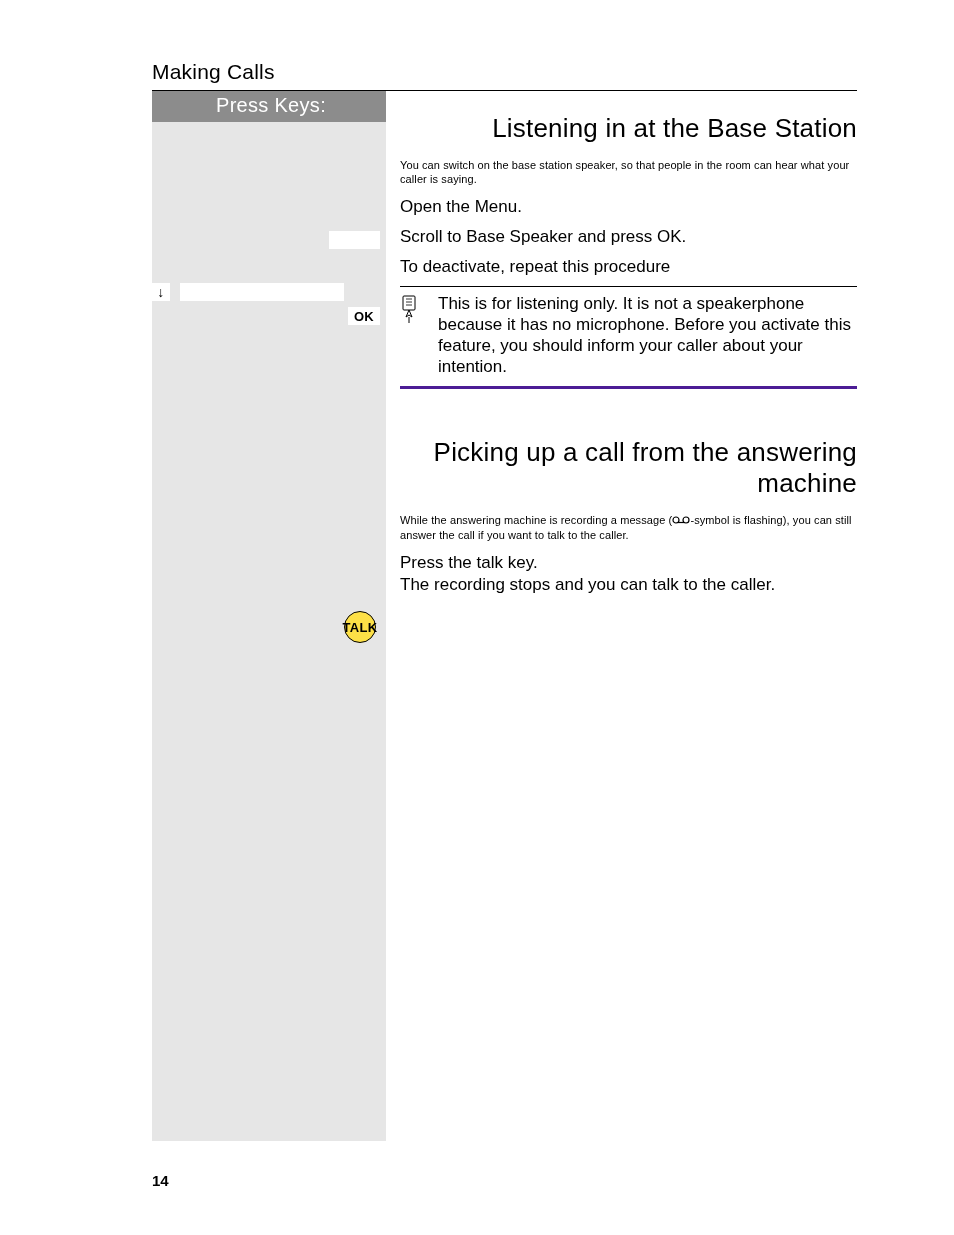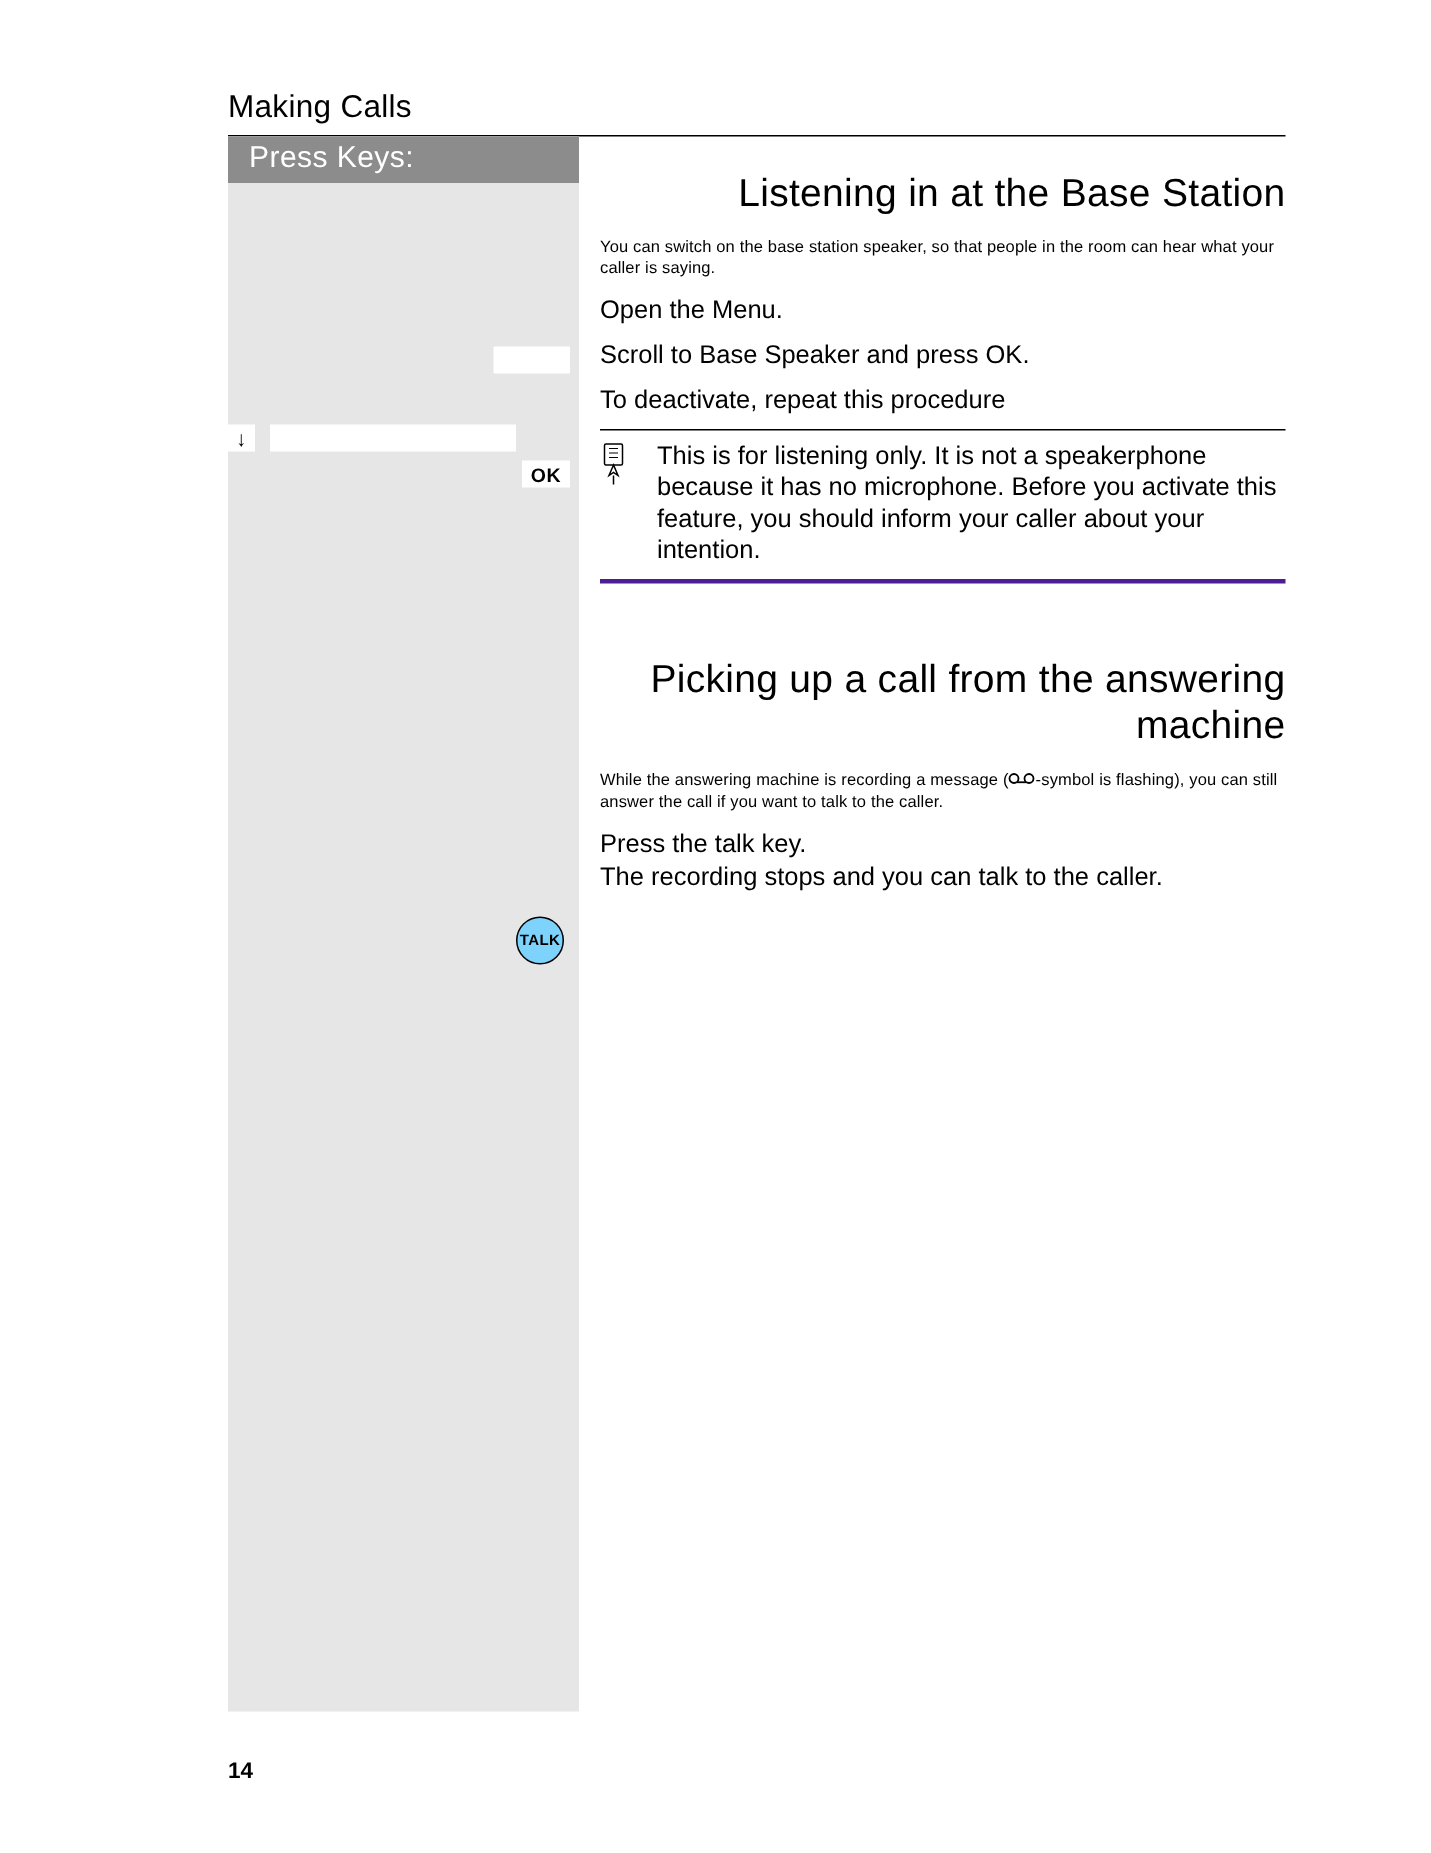--- a/index.html
+++ b/index.html
@@ -38,20 +38,21 @@
     box-sizing: border-box;
     position: relative;
     min-height: 1050px;
   }
   .sidebar-header {
     background: #8c8c8c;
     color: #ffffff;
     font-size: 20px;
     padding: 3px 10px 5px 14px;
     letter-spacing: 0.3px;
+    text-align: center;
   }
   .key-row {
     position: absolute;
     left: 0;
     right: 0;
     display: flex;
     align-items: center;
     justify-content: flex-end;
     box-sizing: border-box;
     padding-right: 6px;
@@ -97,24 +98,24 @@
     margin-top: 48px;
   }
   .talk-key {
     width: 30px;
     height: 30px;
     border: 1.2px solid #000;
     border-radius: 50%;
     display: inline-flex;
     align-items: center;
     justify-content: center;
-    font-size: 10px;
+    font-size: 13px;
     font-weight: 700;
     letter-spacing: 0.3px;
-    background: #7dd3fc;
+    background: #fde047;
     margin-right: 4px;
   }
   .content {
     flex: 1;
     padding-left: 14px;
     box-sizing: border-box;
     padding-top: 22px;
   }
   h2.section {
     font-size: 26px;

